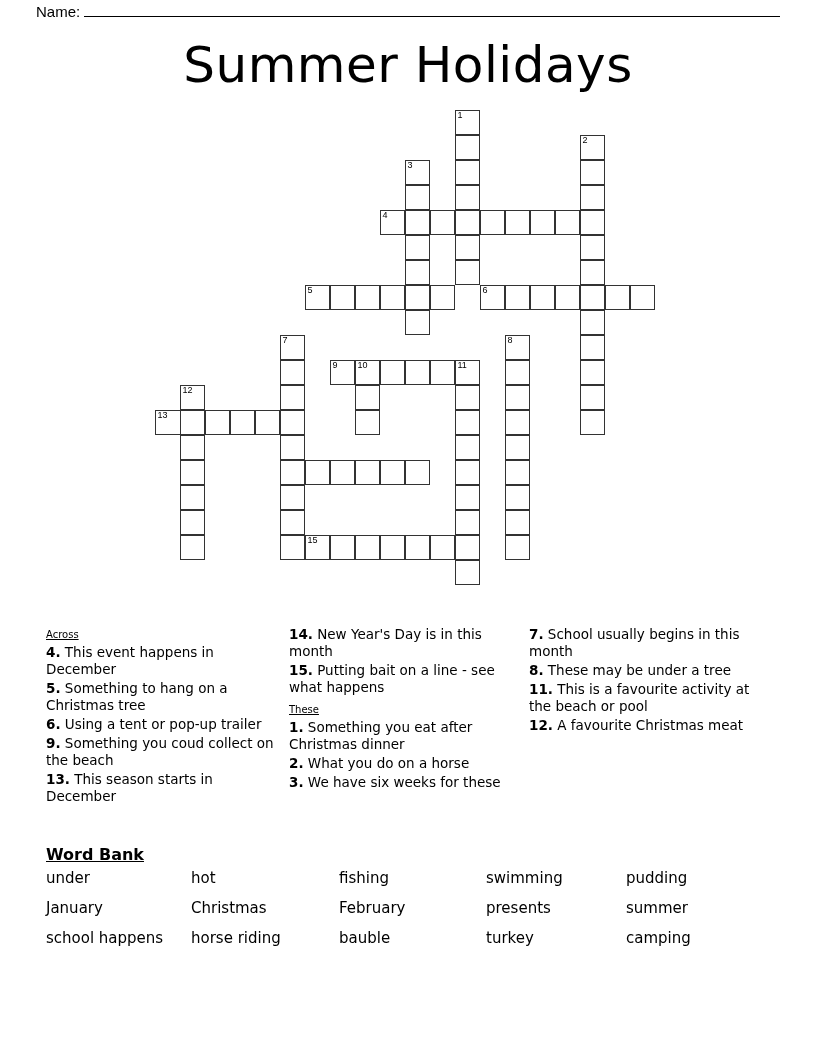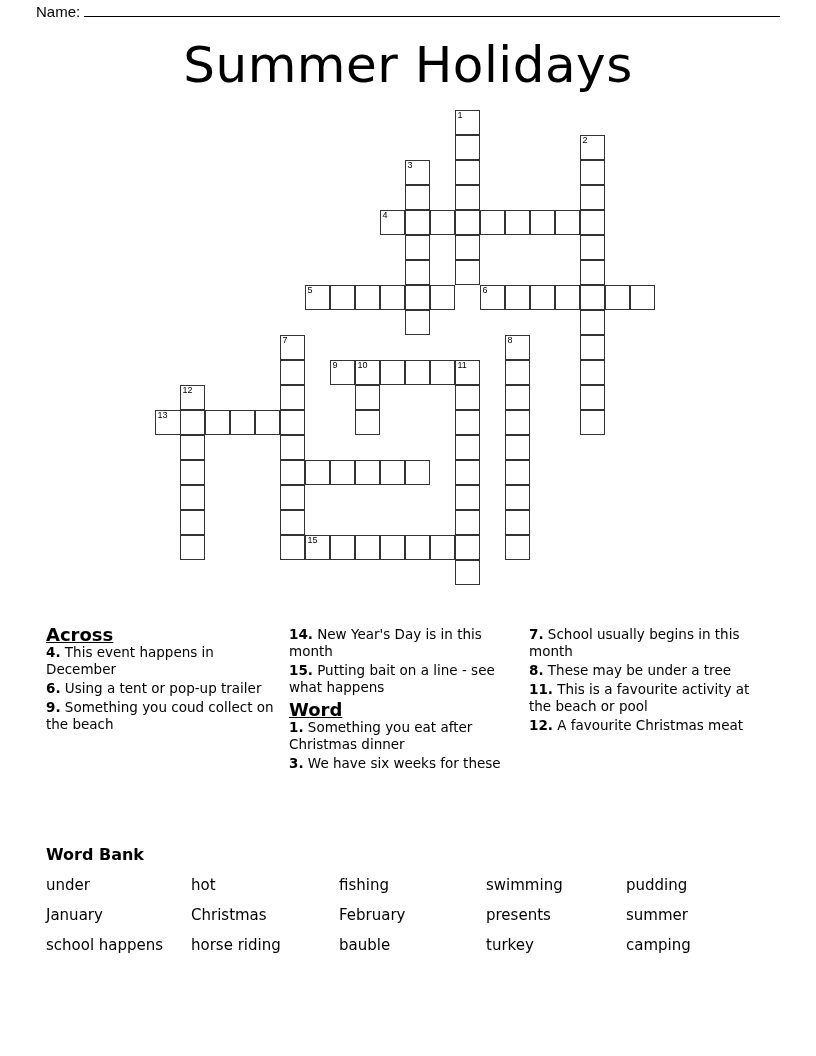--- a/index.html
+++ b/index.html
@@ -91,23 +91,23 @@
   }
   .clue-col {
     font-family: "DejaVu Sans", sans-serif;
     font-size: 13.5px;
     line-height: 17px;
   }
   .clue-col.col-1 { width: 243px; }
   .clue-col.col-2 { width: 240px; }
   .clue-col.col-3 { width: 241px; }
   .clue-heading {
-    font-weight: bold;
+    font-weight: normal;
     text-decoration: underline;
-    font-size: 18px;
+    font-size: 10px;
     margin: 0 0 1px 0;
     display: block;
   }
   .clue-heading.spaced { margin-top: 5px; }
   .clue {
     margin: 0 0 2px 0;
     padding-right: 10px;
   }
   .clue .cnum {
     font-weight: bold;
@@ -118,21 +118,22 @@
   #word-bank {
     position: absolute;
     left: 46px;
     top: 845px;
     width: 724px;
   }
   #word-bank-heading {
     font-family: "DejaVu Sans", sans-serif;
     font-weight: bold;
     font-size: 16px;
-    margin-bottom: 12px;
+    text-decoration: underline;
+    margin-bottom: 5px;
     display: inline-block;
   }
   #word-bank-grid {
     display: grid;
     grid-template-columns: 145px 148px 147px 140px 140px;
     row-gap: 11px;
     font-family: "DejaVu Sans", sans-serif;
     font-size: 15px;
     line-height: 19px;
   }
@@ -283,42 +284,54 @@
 
 <div id="clues">
 
   <div class="clue-col col-1">
     <span class="clue-heading">Across</span>
     <p class="clue">
       <span class="cnum">4.</span>
       <span>This event happens in December</span>
     </p>
     <p class="clue">
+      <span class="cnum">5.</span>
+      <span>Something to hang on a Christmas tree</span>
+    </p>
+    <p class="clue">
       <span class="cnum">6.</span>
       <span>Using a tent or pop-up trailer</span>
     </p>
     <p class="clue">
       <span class="cnum">9.</span>
       <span>Something you coud collect on the beach</span>
     </p>
+    <p class="clue">
+      <span class="cnum">13.</span>
+      <span>This season starts in December</span>
+    </p>
   </div>
 
   <div class="clue-col col-2">
     <p class="clue">
       <span class="cnum">14.</span>
       <span>New Year's Day is in this month</span>
     </p>
     <p class="clue">
       <span class="cnum">15.</span>
       <span>Putting bait on a line - see what happens</span>
     </p>
-    <span class="clue-heading spaced">Word</span>
+    <span class="clue-heading spaced">These</span>
     <p class="clue">
       <span class="cnum">1.</span>
       <span>Something you eat after Christmas dinner</span>
+    </p>
+    <p class="clue">
+      <span class="cnum">2.</span>
+      <span>What you do on a horse</span>
     </p>
     <p class="clue">
       <span class="cnum">3.</span>
       <span>We have six weeks for these</span>
     </p>
   </div>
 
   <div class="clue-col col-3">
     <p class="clue">
       <span class="cnum">7.</span>

